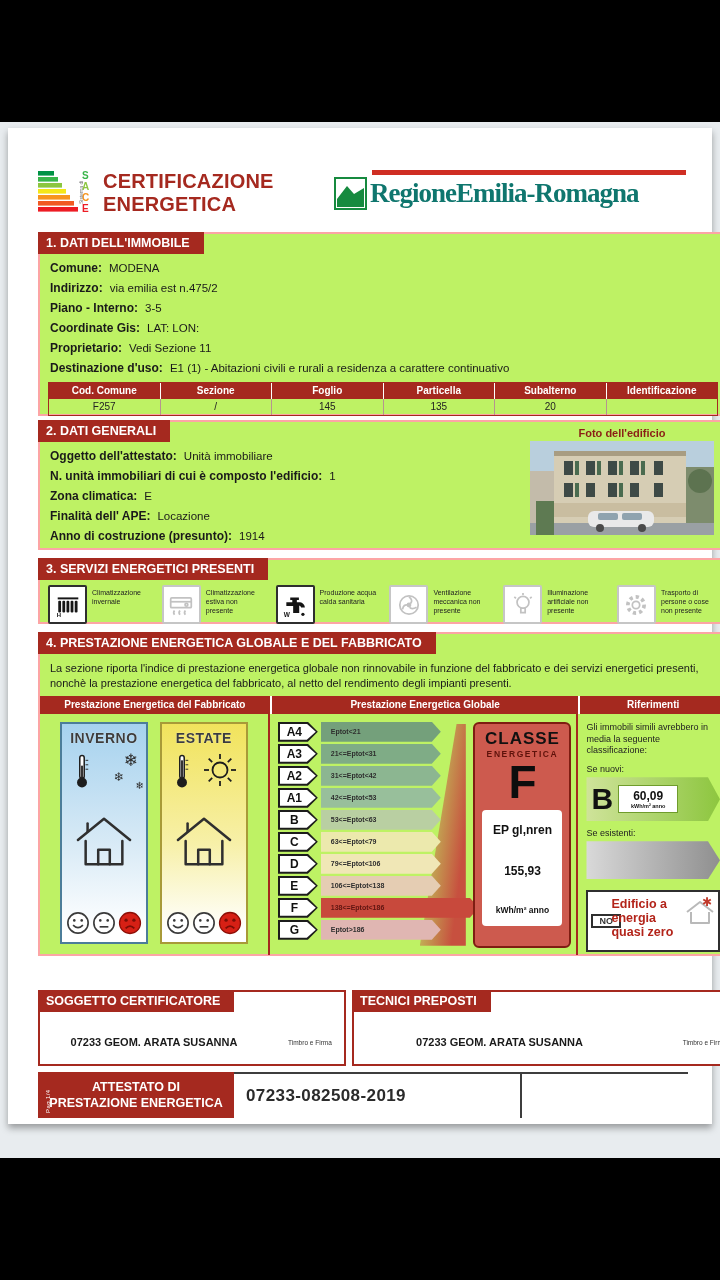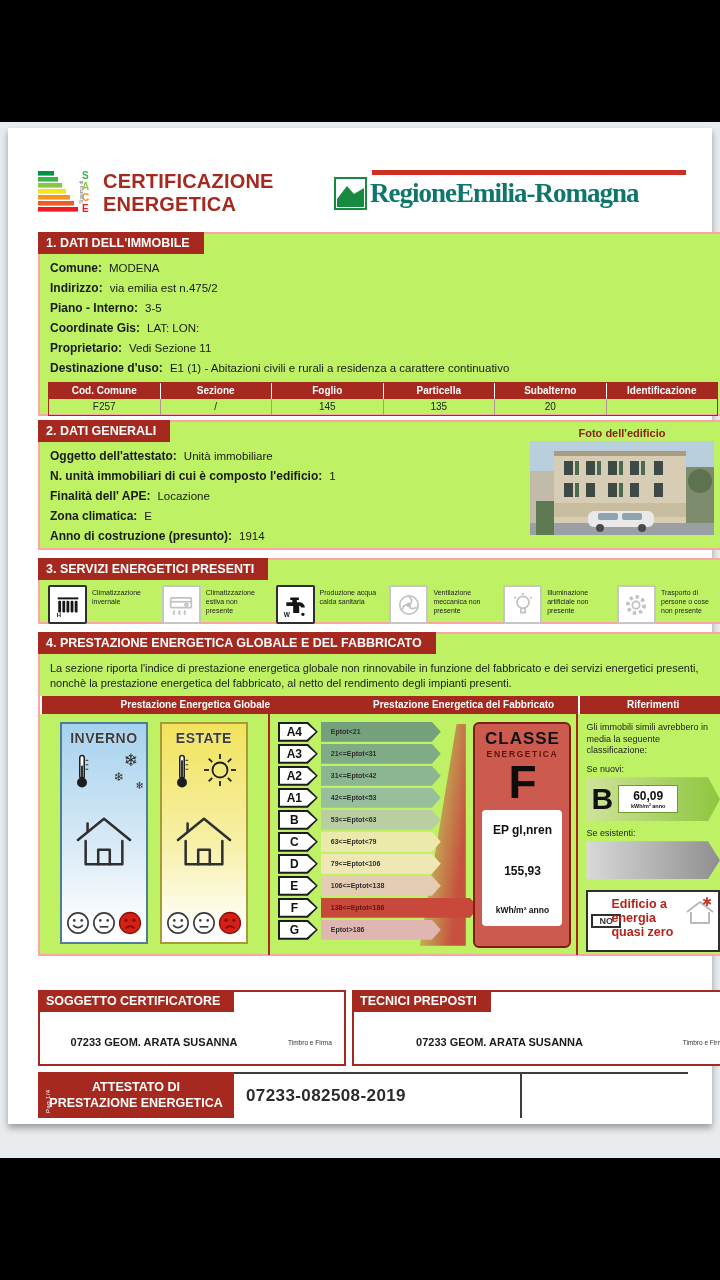--- a/index.html
+++ b/index.html
@@ -229,22 +229,22 @@
           </div>
         </div>
       </div>
     </div>
 
     <div class="sec sec2">
       <div class="tab">2. DATI GENERALI</div>
       <div class="sec2-in">
         <div class="frow"><b>Oggetto dell'attestato:</b><span>Unità immobiliare</span></div>
         <div class="frow"><b>N. unità immobiliari di cui è composto l'edificio:</b><span>1</span></div>
+        <div class="frow"><b>Zona climatica:</b><span>E</span></div>
         <div class="frow"><b>Finalità dell' APE:</b><span>Locazione</span></div>
-        <div class="frow"><b>Zona climatica:</b><span>E</span></div>
         <div class="frow"><b>Anno di costruzione (presunto):</b><span>1914</span></div>
       </div>
       <div class="photo">
         <div class="photo-cap">Foto dell'edificio</div>
         <svg width="184" height="94" viewBox="0 0 184 94">
           <rect width="184" height="94" fill="#b9cfdd"></rect>
           <rect x="0" y="30" width="26" height="64" fill="#c3bbaa"></rect>
           <rect x="156" y="26" width="28" height="68" fill="#7d8c6d"></rect>
           <circle cx="170" cy="40" r="12" fill="#5d7350"></circle>
           <rect x="24" y="10" width="132" height="84" fill="#d6cdb4"></rect>
@@ -352,22 +352,22 @@
           </div>
           <div class="svc-label">Trasporto di persone o cose non presente</div>
         </div>
       </div>
     </div>
 
     <div class="sec sec4">
       <div class="tab">4. PRESTAZIONE ENERGETICA GLOBALE E DEL FABBRICATO</div>
       <div class="s4intro">La sezione riporta l'indice di prestazione energetica globale non rinnovabile in funzione del fabbricato e dei servizi energetici presenti, nonchè la prestazione energetica del fabbricato, al netto del rendimento degli impianti presenti.</div>
       <div class="colheads">
+        <div class="ch ch1">Prestazione Energetica del Fabbricato</div>
         <div class="ch ch2">Prestazione Energetica Globale</div>
-        <div class="ch ch1">Prestazione Energetica del Fabbricato</div>
         <div class="ch ch3">Riferimenti</div>
       </div>
       <div class="s4body">
 
         <div class="s4c1">
           <div class="panel inverno">
             <div class="ptitle">INVERNO</div>
             <div class="picons">
               <svg class="thermo" width="16" height="38" viewBox="0 0 18 40">
                 <rect x="6.5" y="2.5" width="5" height="26" rx="2.5" fill="#fff" stroke="#1d1d1d" stroke-width="1.7"></rect>

